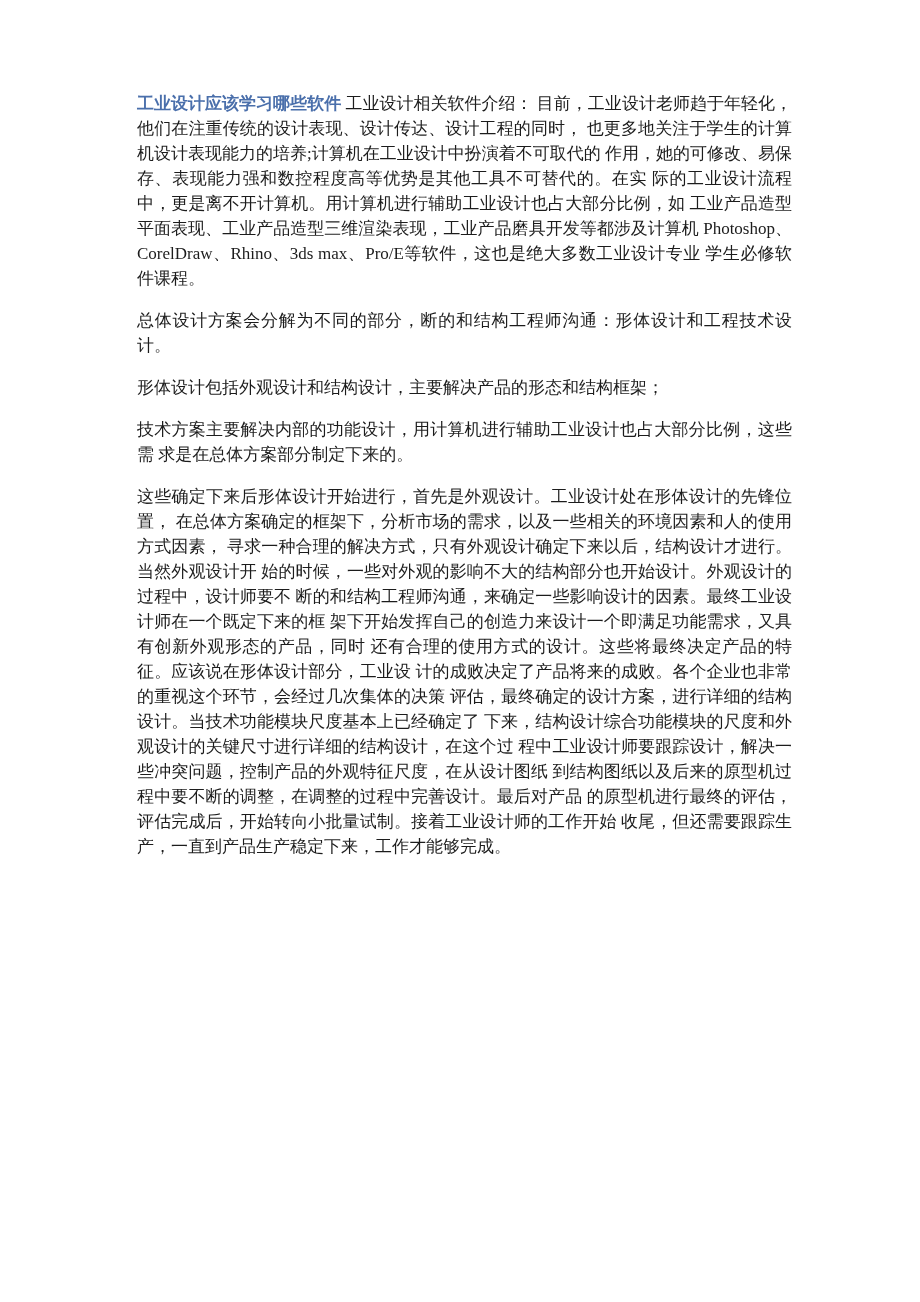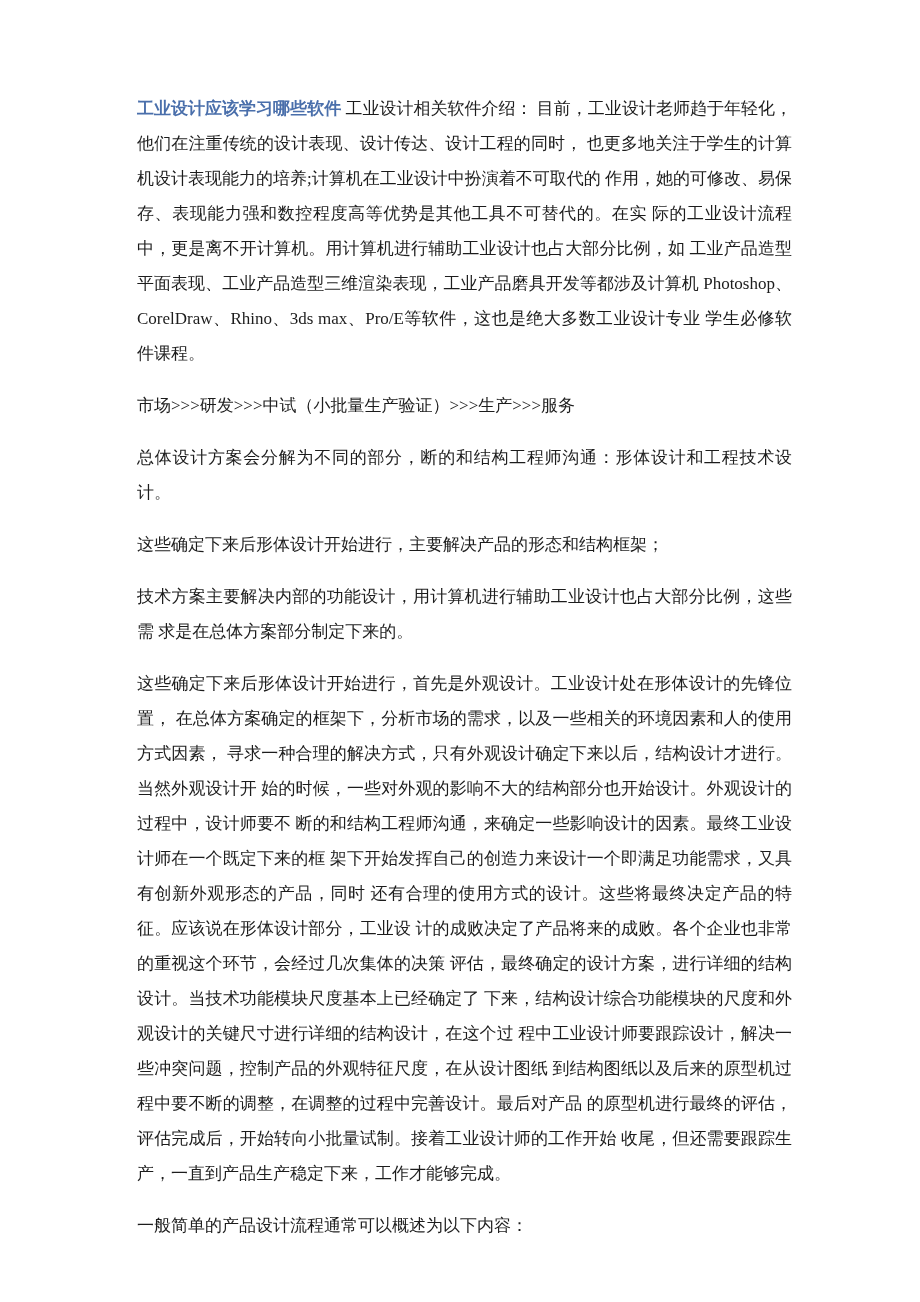--- a/index.html
+++ b/index.html
@@ -13,21 +13,21 @@
     overflow: hidden;
   }
   .doc-page {
     box-sizing: border-box;
     width: 920px;
     height: 1302px;
     background: #ffffff;
     padding: 91px 128px 0 137px;
     font-family: "Liberation Serif", "DejaVu Serif", serif;
     font-size: 17px;
-    line-height: 35px;
+    line-height: 25px;
     color: #1c1c1c;
     text-align: justify;
   }
   .doc-page p {
     margin: 0 0 17px 0;
     word-break: break-all;
   }
   .doc-title {
     color: #4a6fab;
     font-weight: bold;
@@ -37,29 +37,27 @@
 <body>
 
 <div class="doc-page">
 
   <p>
     <span class="doc-title">工业设计应该学习哪些软件</span><span> 工业设计相关软件介绍：  目前，工业设计老师趋于年轻化，他们在注重传统的设计表现、设计传达、设计工程的同时， 也更多地关注于学生的计算机设计表现能力的培养;计算机在工业设计中扮演着不可取代的 作用，她的可修改、易保存、表现能力强和数控程度高等优势是其他工具不可替代的。在实 际的工业设计流程中，更是离不开计算机。用计算机进行辅助工业设计也占大部分比例，如 工业产品造型平面表现、工业产品造型三维渲染表现，工业产品磨具开发等都涉及计算机 Photoshop、CorelDraw、Rhino、3ds max、Pro/E等软件，这也是绝大多数工业设计专业 学生必修软件课程。</span>
   </p>
 
 
 
-  <p>市场&gt;&gt;&gt;研发&gt;&gt;&gt;中试（小批量生产验证）&gt;&gt;&gt;生产&gt;&gt;&gt;服务</p>
 
 
 
   <p>总体设计方案会分解为不同的部分，断的和结构工程师沟通：形体设计和工程技术设计。</p>
 
-  <p>这些确定下来后形体设计开始进行，主要解决产品的形态和结构框架；</p>
+  <p>形体设计包括外观设计和结构设计，主要解决产品的形态和结构框架；</p>
 
   <p>技术方案主要解决内部的功能设计，用计算机进行辅助工业设计也占大部分比例，这些需 求是在总体方案部分制定下来的。</p>
 
 
   <p>这些确定下来后形体设计开始进行，首先是外观设计。工业设计处在形体设计的先锋位置， 在总体方案确定的框架下，分析市场的需求，以及一些相关的环境因素和人的使用方式因素， 寻求一种合理的解决方式，只有外观设计确定下来以后，结构设计才进行。当然外观设计开 始的时候，一些对外观的影响不大的结构部分也开始设计。外观设计的过程中，设计师要不 断的和结构工程师沟通，来确定一些影响设计的因素。最终工业设计师在一个既定下来的框 架下开始发挥自己的创造力来设计一个即满足功能需求，又具有创新外观形态的产品，同时 还有合理的使用方式的设计。这些将最终决定产品的特征。应该说在形体设计部分，工业设 计的成败决定了产品将来的成败。各个企业也非常的重视这个环节，会经过几次集体的决策 评估，最终确定的设计方案，进行详细的结构设计。当技术功能模块尺度基本上已经确定了 下来，结构设计综合功能模块的尺度和外观设计的关键尺寸进行详细的结构设计，在这个过 程中工业设计师要跟踪设计，解决一些冲突问题，控制产品的外观特征尺度，在从设计图纸 到结构图纸以及后来的原型机过程中要不断的调整，在调整的过程中完善设计。最后对产品 的原型机进行最终的评估，评估完成后，开始转向小批量试制。接着工业设计师的工作开始 收尾，但还需要跟踪生产，一直到产品生产稳定下来，工作才能够完成。</p>
 
-  <p>一般简单的产品设计流程通常可以概述为以下内容：</p>
 
 
 </div>
 
 </body></html>

